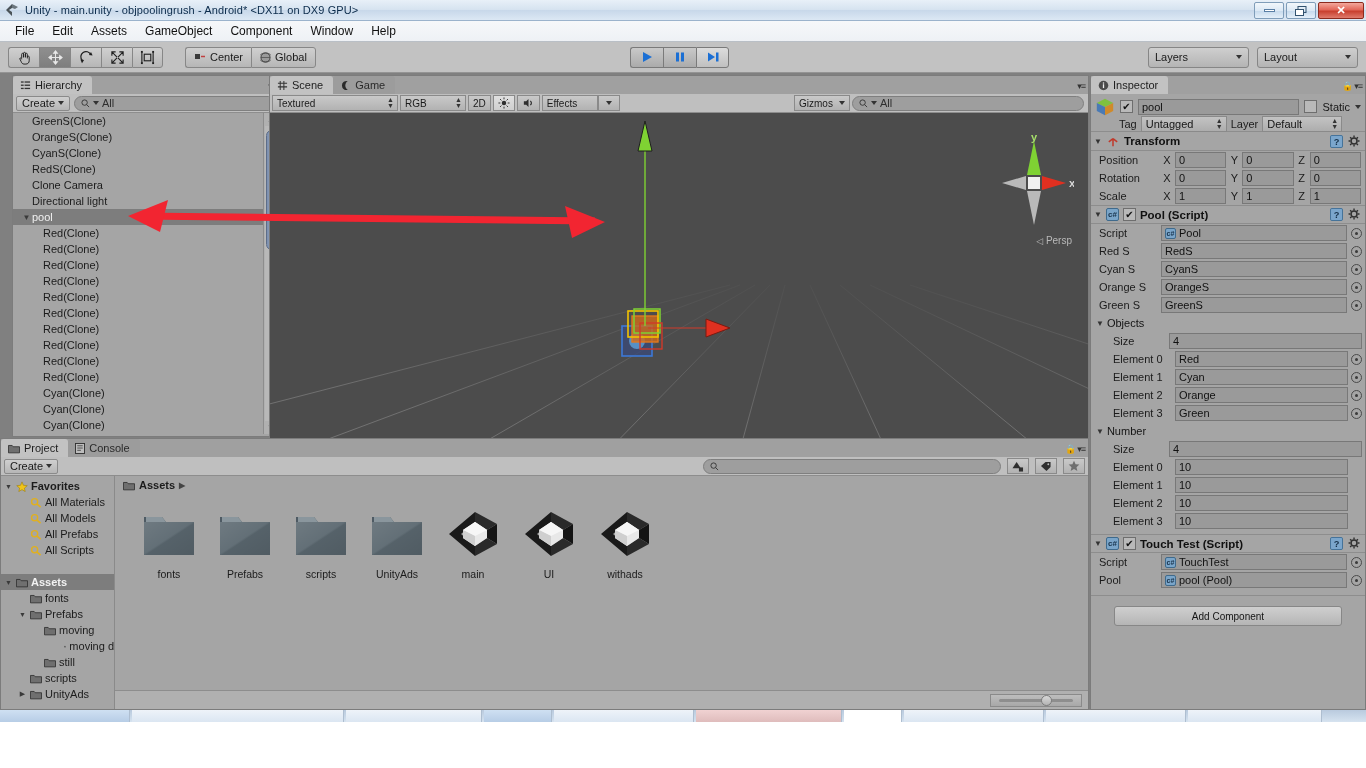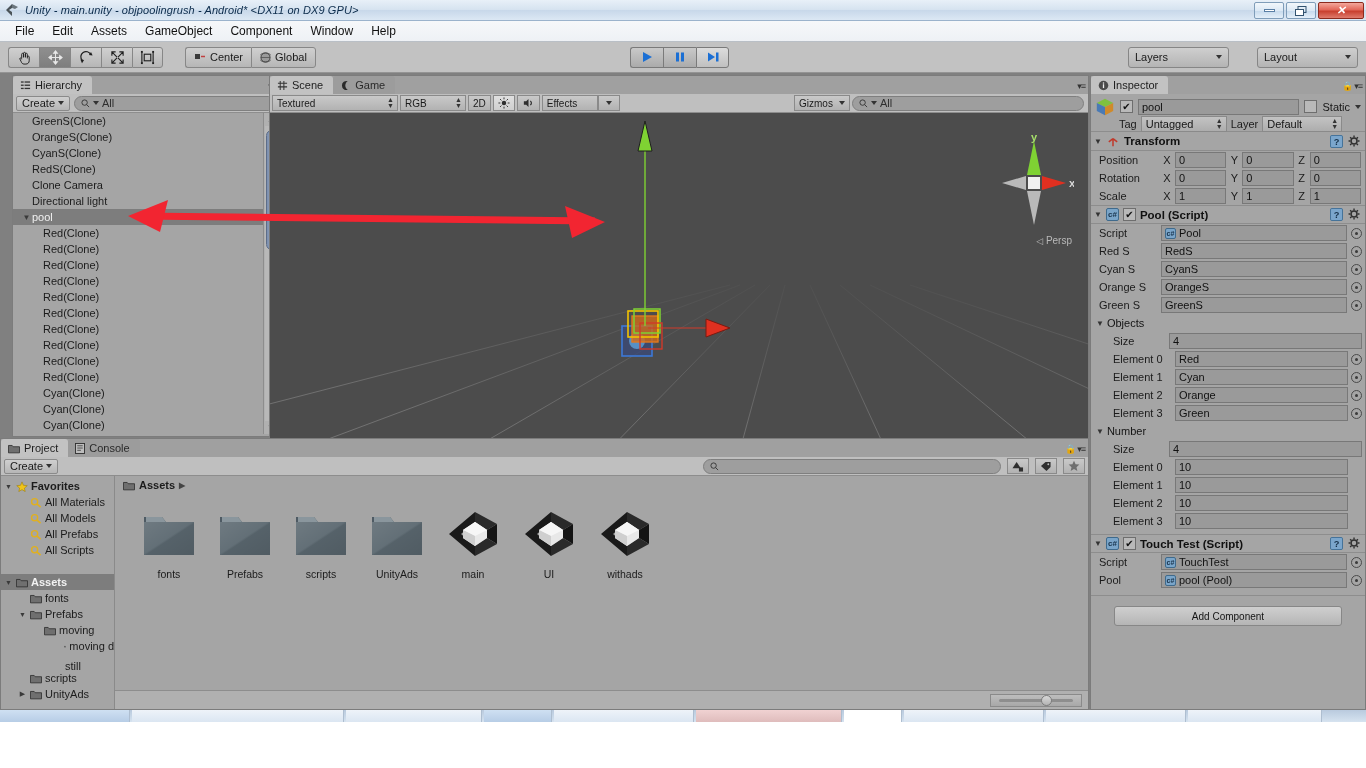--- a/index.html
+++ b/index.html
@@ -11,21 +11,21 @@
     overflow: hidden;
     -webkit-font-smoothing: none;
   }
   .app { position: relative; width: 1366px; height: 768px; }
 
   
   .titlebar {
     position: absolute; left:0; top:0; width:1366px; height:21px;
     background: linear-gradient(to bottom, #e8f0f8 0%, #d6e3f0 48%, #c8d8ea 52%, #dce8f4 100%);
     border-bottom: 1px solid #9bb3cc;
-    display:flex; align-items:center;font-style:italic;
+    display:flex; align-items:center;
   }
   .tb-icon { width:16px; height:16px; margin-left:4px; margin-right:5px; position:relative; flex:0 0 auto;}
   .tb-title { font-size:11px; color:#0a2a4a; font-family:"Liberation Sans",sans-serif; letter-spacing:0.1px;}
   .tb-btns { position:absolute; right:2px; top:2px; display:flex; gap:2px; }
   .tb-btn {
     width:30px; height:17px; border:1px solid #7f9db9; border-radius:2px;
     background: linear-gradient(to bottom,#f2f7fb 0%, #dce9f5 50%, #c5d9ec 51%, #e4eff9 100%);
     display:flex; align-items:center; justify-content:center; cursor:pointer;
   }
   .tb-btn.close {
@@ -75,21 +75,21 @@
     border:1px solid #7a7a7a; border-right-width:0;
     display:flex;align-items:center;justify-content:center; cursor:pointer;
   }
   .play-btn:first-child{border-radius:3px 0 0 3px;}
   .play-btn:last-child{border-radius:0 3px 3px 0;border-right-width:1px;
     background:linear-gradient(to bottom,#dcdcdc,#c0c0c0);}
   .right-drops { position:absolute; right:8px; display:flex; gap:8px; }
   .drop-btn {
     width:101px; height:21px; background:linear-gradient(to bottom,#cfcfcf,#b4b4b4);
     border:1px solid #868686; border-radius:3px; font-size:11px; color:#1a1a1a;
-    display:flex; align-items:center; padding:0 6px; position:relative; cursor:pointer;margin-left:20px;
+    display:flex; align-items:center; padding:0 6px; position:relative; cursor:pointer;
   }
   .drop-btn .caret { position:absolute; right:6px; }
   .caret { width:0;height:0;border-left:3.5px solid transparent;border-right:3.5px solid transparent;border-top:4px solid #333;}
 
   
   .panel { position:absolute; background:#a5a5a5; }
   .panel-tabbar {
     height:18px; background:#a0a0a0; display:flex; align-items:flex-end; position:relative;
   }
   .ptab {
@@ -693,21 +693,21 @@
             </svg>
             <span>moving</span>
           </div>
           <div class="t-row" style="padding-left: 31px; margin-left: 28px;">
             <span style="width: 9px; font-size: 7px; color: rgb(58, 58, 58); display: inline-block; text-align: center;"></span>
             <svg width="12" height="11" viewBox="0 0 13 11">
               <path d="M0.5 2.2h4l1.2 1.4h6.8v6.6H0.5z" fill="#6f6f6f" stroke="#2e2e2e" stroke-width="0.9"></path>
             </svg>
             <span>moving d</span>
           </div>
-          <div class="t-row" style="padding-left: 31px; flex-direction: column;">
+          <div class="t-row" style="padding-left: 31px;">
             <span style="width: 9px; font-size: 7px; color: rgb(58, 58, 58); display: inline-block; text-align: center;"></span>
             <svg width="12" height="11" viewBox="0 0 13 11">
               <path d="M0.5 2.2h4l1.2 1.4h6.8v6.6H0.5z" fill="#6f6f6f" stroke="#2e2e2e" stroke-width="0.9"></path>
             </svg>
             <span>still</span>
           </div>
           <div class="t-row" style="padding-left: 17px;">
             <span style="width: 9px; font-size: 7px; color: rgb(58, 58, 58); display: inline-block; text-align: center;"></span>
             <svg width="12" height="11" viewBox="0 0 13 11">
               <path d="M0.5 2.2h4l1.2 1.4h6.8v6.6H0.5z" fill="#6f6f6f" stroke="#2e2e2e" stroke-width="0.9"></path>

